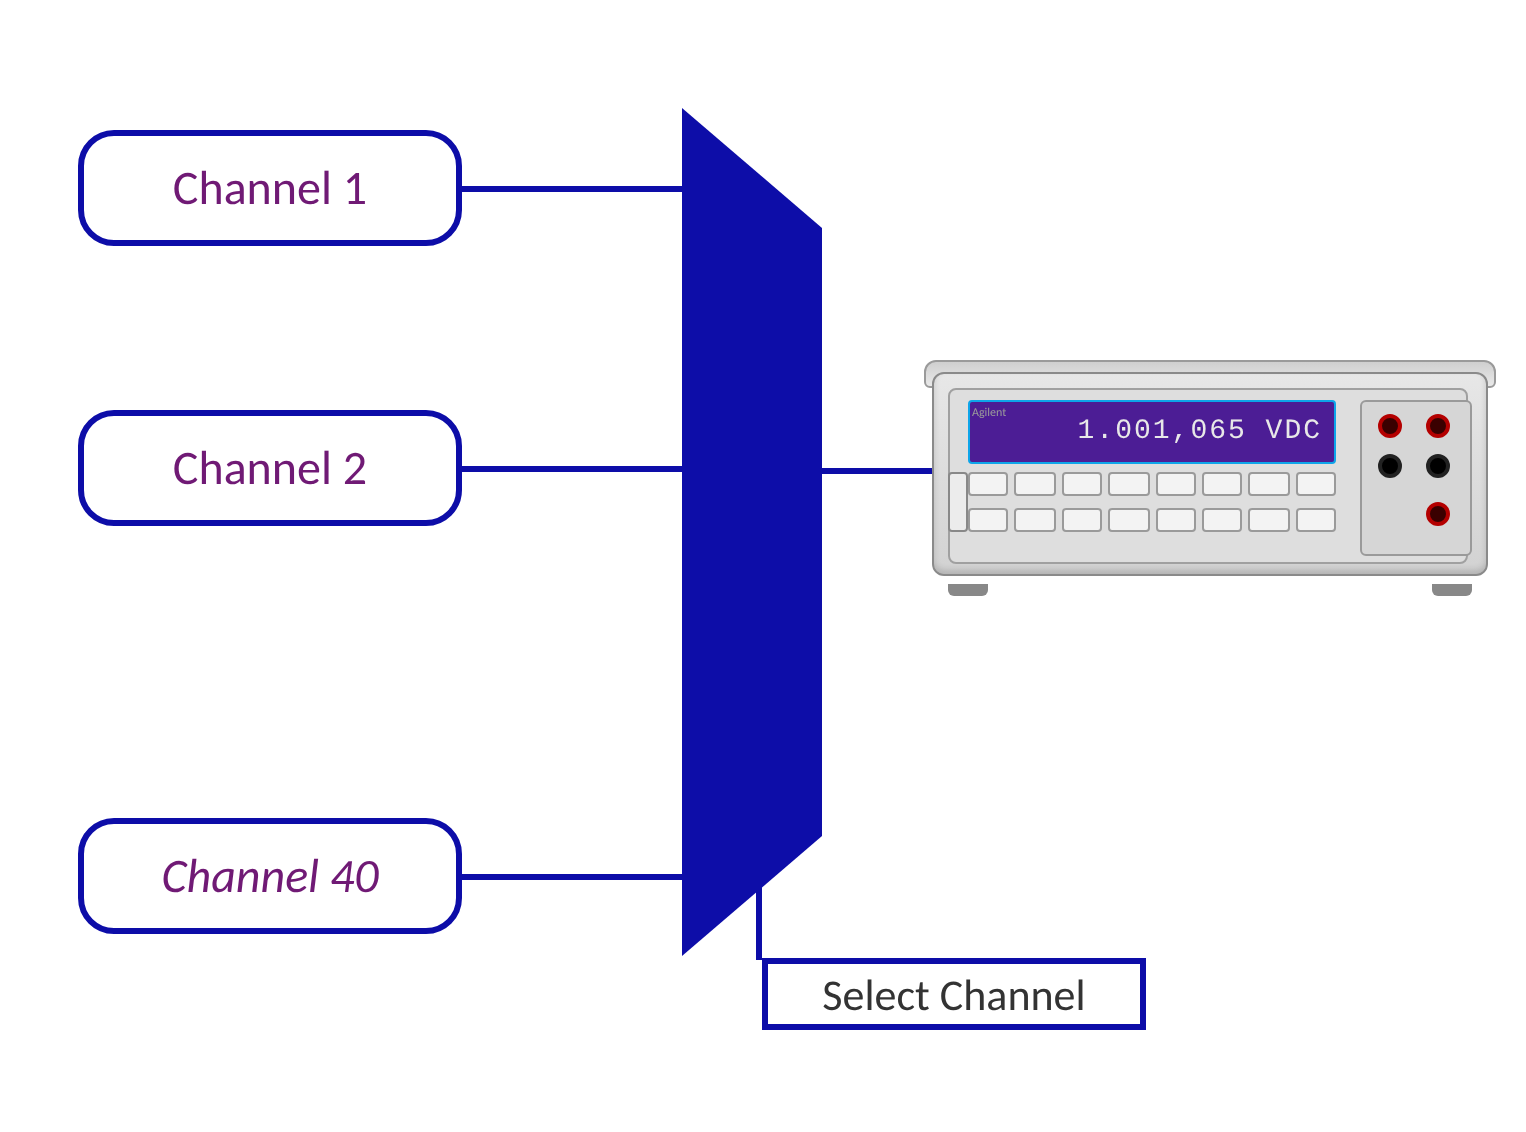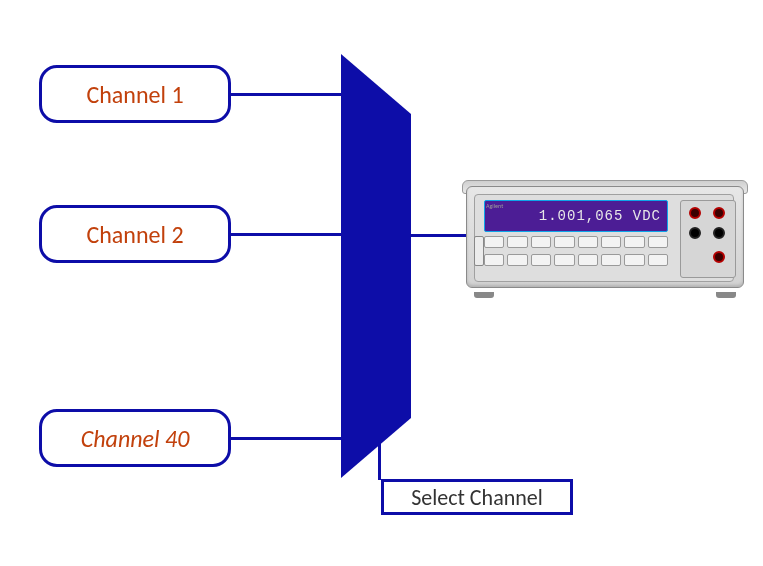--- a/index.html
+++ b/index.html
@@ -15,21 +15,21 @@
     position: absolute;
     width: 192px;
     height: 58px;
     border: 3px solid #0d0da8;
     border-radius: 18px;
     background: #fff;
     display: flex;
     align-items: center;
     justify-content: center;
     font-size: 24px;
-    color: #c2410c;
+    color: #701a75;
   }
   .wire {
     position: absolute;
     height: 0;
     border-top: 3px solid #0d0da8;
   }
   .wire-short { width: 110px; }
   .dot {
     position: absolute;
     width: 20px;

